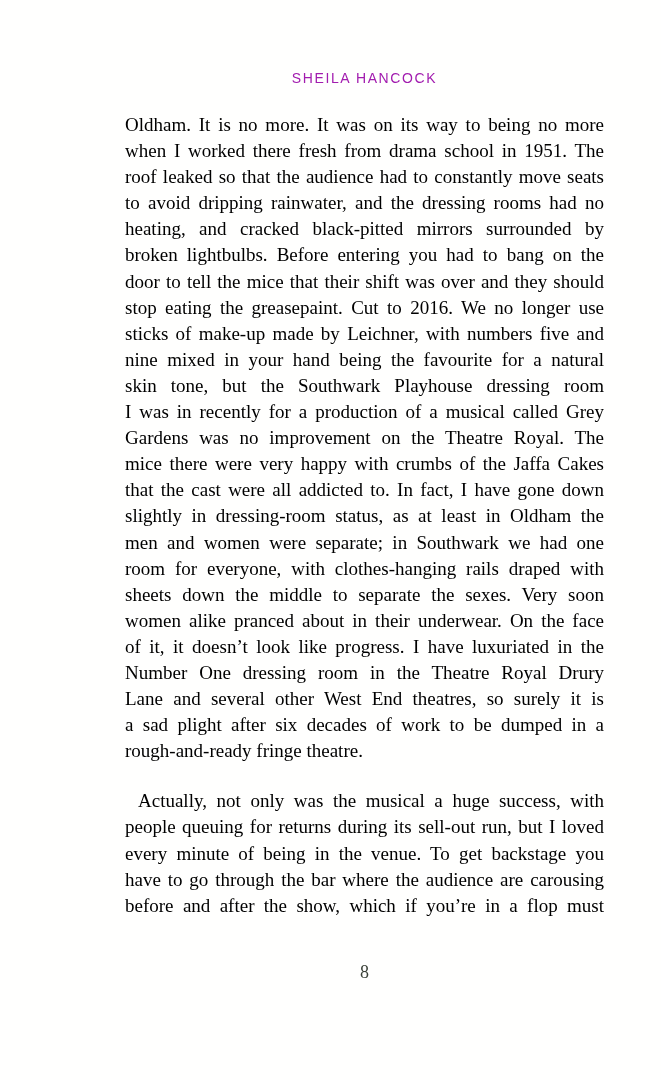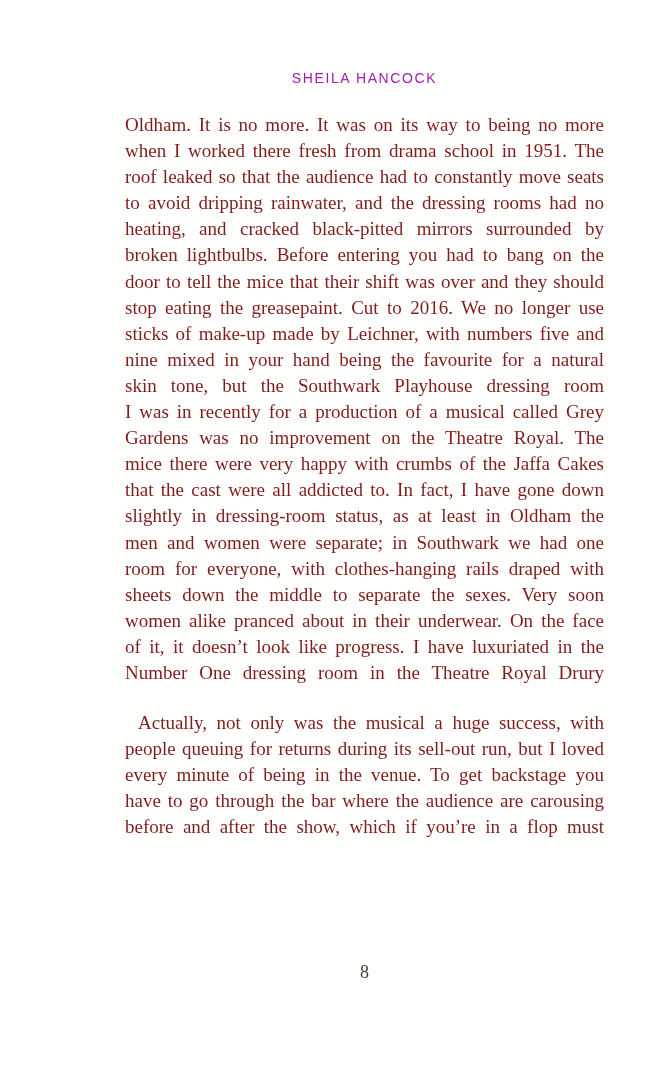--- a/index.html
+++ b/index.html
@@ -28,21 +28,21 @@
     color: #a21caf;
   }
   .body-text {
     position: absolute;
     left: 125px;
     top: 112px;
     width: 479px;
     font-family: "Liberation Serif", serif;
     font-size: 19px;
     line-height: 26.1px;
-    color: #7f1d1d;
+    color: #000000;
   }
   .line {
     text-align: justify;
     text-align-last: justify;
     white-space: normal;
   }
   .line.para-end {
     text-align-last: left;
   }
   .line.indent {
@@ -83,20 +83,23 @@
     <div class="line">Gardens was no improvement on the Theatre Royal. The</div>
     <div class="line">mice there were very happy with crumbs of the Jaffa Cakes</div>
     <div class="line">that the cast were all addicted to. In fact, I have gone down</div>
     <div class="line">slightly in dressing-room status, as at least in Oldham the</div>
     <div class="line">men and women were separate; in Southwark we had one</div>
     <div class="line">room for everyone, with clothes-hanging rails draped with</div>
     <div class="line">sheets down the middle to separate the sexes. Very soon</div>
     <div class="line">women alike pranced about in their underwear. On the face</div>
     <div class="line">of it, it doesn’t look like progress. I have luxuriated in the</div>
     <div class="line">Number One dressing room in the Theatre Royal Drury</div>
+    <div class="line">Lane and several other West End theatres, so surely it is</div>
+    <div class="line">a sad plight after six decades of work to be dumped in a</div>
+    <div class="line para-end">rough-and-ready fringe theatre.</div>
     <div class="line indent">Actually, not only was the musical a huge success, with</div>
     <div class="line">people queuing for returns during its sell-out run, but I loved</div>
     <div class="line">every minute of being in the venue. To get backstage you</div>
     <div class="line">have to go through the bar where the audience are carousing</div>
     <div class="line">before and after the show, which if you’re in a flop must</div>
   </div>
 
   <div class="page-number">8</div>
 
 </div>

